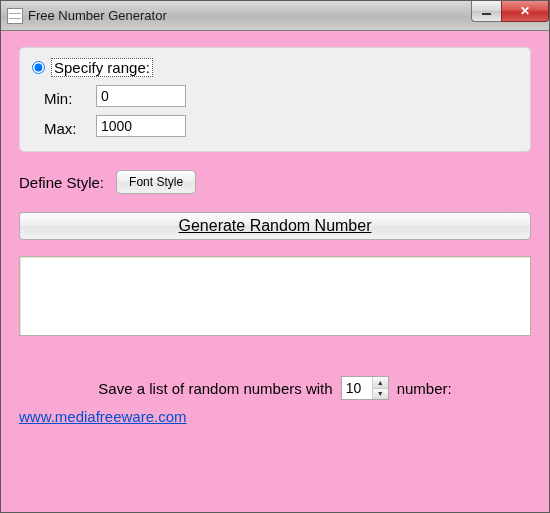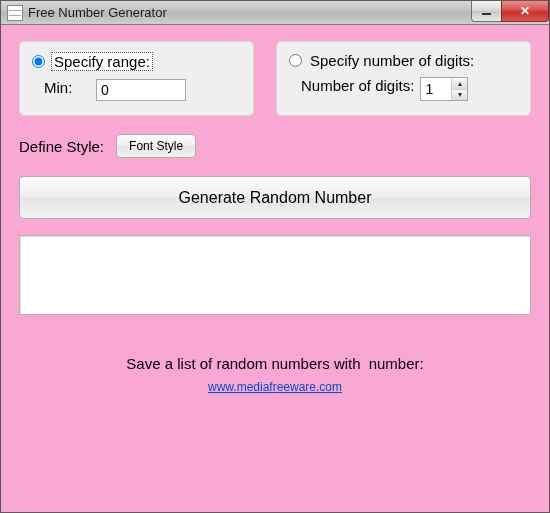--- a/index.html
+++ b/index.html
@@ -11,21 +11,21 @@
     width: 550px; height: 513px;
     overflow: hidden;
   }
   .window {
     width: 550px; height: 513px;
     display: flex; flex-direction: column;
     background: #efefef;
     border: 1px solid #5a5a5a;
   }
   .titlebar {
-    height: 24px;
+    height: 30px;
     background: linear-gradient(to bottom, #dadada 0%, #bfbfbf 45%, #b9b9b9 55%, #cfcfcf 100%);
     border-bottom: 1px solid #7a7a7a;
     display: flex; align-items: center;
     padding: 0 0 0 6px;
   }
   .titlebar .app-icon {
     width: 16px; height: 16px;
     margin-right: 5px;
     display:inline-block;
     position:relative;
@@ -87,21 +87,21 @@
     padding:10px 12px 14px 12px;
   }
   .group.left { flex:1 1 220px; }
   .group.right { flex:1 1 240px; }
 
   .radio-row { display:flex; align-items:center; margin-bottom:8px; font-size:15px; }
   .radio-row input[type=radio]{ margin:0 6px 0 0; }
   .radio-row label { padding:0 2px; }
   .sel-label { background:#fff; border:1px dotted #555; padding:0 2px;}
 
-  .form-row { display:flex; align-items:flex-start; margin-top:8px; margin-left:12px;}
+  .form-row { display:flex; align-items:flex-end; margin-top:8px; margin-left:12px;}
   .form-row .lbl { width:52px; font-size:15px; text-align:left;}
   .form-row.digits .lbl { width:auto; margin-right:6px;}
   input.txt {
     font-family:inherit; font-size:14px;
     padding:2px 4px; height:22px;
     border:1px solid #a7a7a7;
     background:#fff;
     width:90px;
   }
   .spinner {
@@ -140,21 +140,22 @@
     border:1px solid #aeaeae;
     border-radius:4px;
     background: linear-gradient(to bottom,#fdfdfd,#eeeeee 48%, #e5e5e5 52%, #f2f2f2);
     cursor:pointer;
     font-size:13px;
   }
   .btn.small{ font-size:12px; padding:3px 12px; height:24px;}
   .btn.wide {
     width:100%;
     font-size:16px;
-    height:43px;
+    height:28px;
+    text-decoration:underline;
   }
 
   .generate-area { margin-top:18px; }
   .output {
     margin-top:16px;
     height:80px;
     border:1px solid #b8b0a6;
     background:#fff;
     box-shadow: inset 1px 1px 0 #e8e2d8;
   }
@@ -162,23 +163,22 @@
   .save-row {
     margin-top:40px;
     display:flex; align-items:center;
     font-size:15px;
     gap:8px;
     justify-content:center;
   }
   .save-btn-row { margin-top:10px; }
 
   .footer {
-    text-align:center;
     padding:8px 0 10px 0;
-    font-size:12px;
+    font-size:15px;
   }
   .footer a {
     color:#0050d0;
     text-decoration:underline;
   }
 </style>
 </head>
 <body>
 
 <div class="window">
@@ -202,53 +202,48 @@
 
       <div class="group left">
         <div class="radio-row">
           <input type="radio" name="mode" checked="" style="">
           <label class="sel-label">Specify range:</label>
         </div>
         <div class="form-row">
           <span class="lbl">Min:</span>
           <input class="txt" type="text" value="0" style="">
         </div>
-      </div>
-
-      <div class="group right">
-        <div class="radio-row">
-          <input type="radio" name="mode" style="">
-          <label>Specify number of digits:</label>
-        </div>
-        <div class="form-row digits">
-          <span class="lbl">Number of digits:</span>
-          <span class="spinner">
-            <input type="text" value="1" style="">
-            <span class="spin-btns">
-              <button>▲</button>
-              <button>▼</button>
-            </span>
-          </span>
+        <div class="form-row">
+          <span class="lbl">Max:</span>
+          <input class="txt" type="text" value="1000" style="">
         </div>
       </div>
+
 
     </div>
 
     <div class="style-row">
       <span>Define Style:</span>
       <button class="btn small">Font Style</button>
     </div>
 
     <div class="generate-area">
       <button class="btn wide">Generate Random Number</button>
       <div class="output"></div>
     </div>
 
     <div class="save-row">
       <span>Save a list of random numbers with</span>
+      <span class="spinner">
+        <input type="text" value="10" style="">
+        <span class="spin-btns">
+          <button>▲</button>
+          <button>▼</button>
+        </span>
+      </span>
       <span>number:</span>
     </div>
 
 
     <div class="footer">
       <a href="#">www.mediafreeware.com</a>
     </div>
 
   </div>
 </div>

